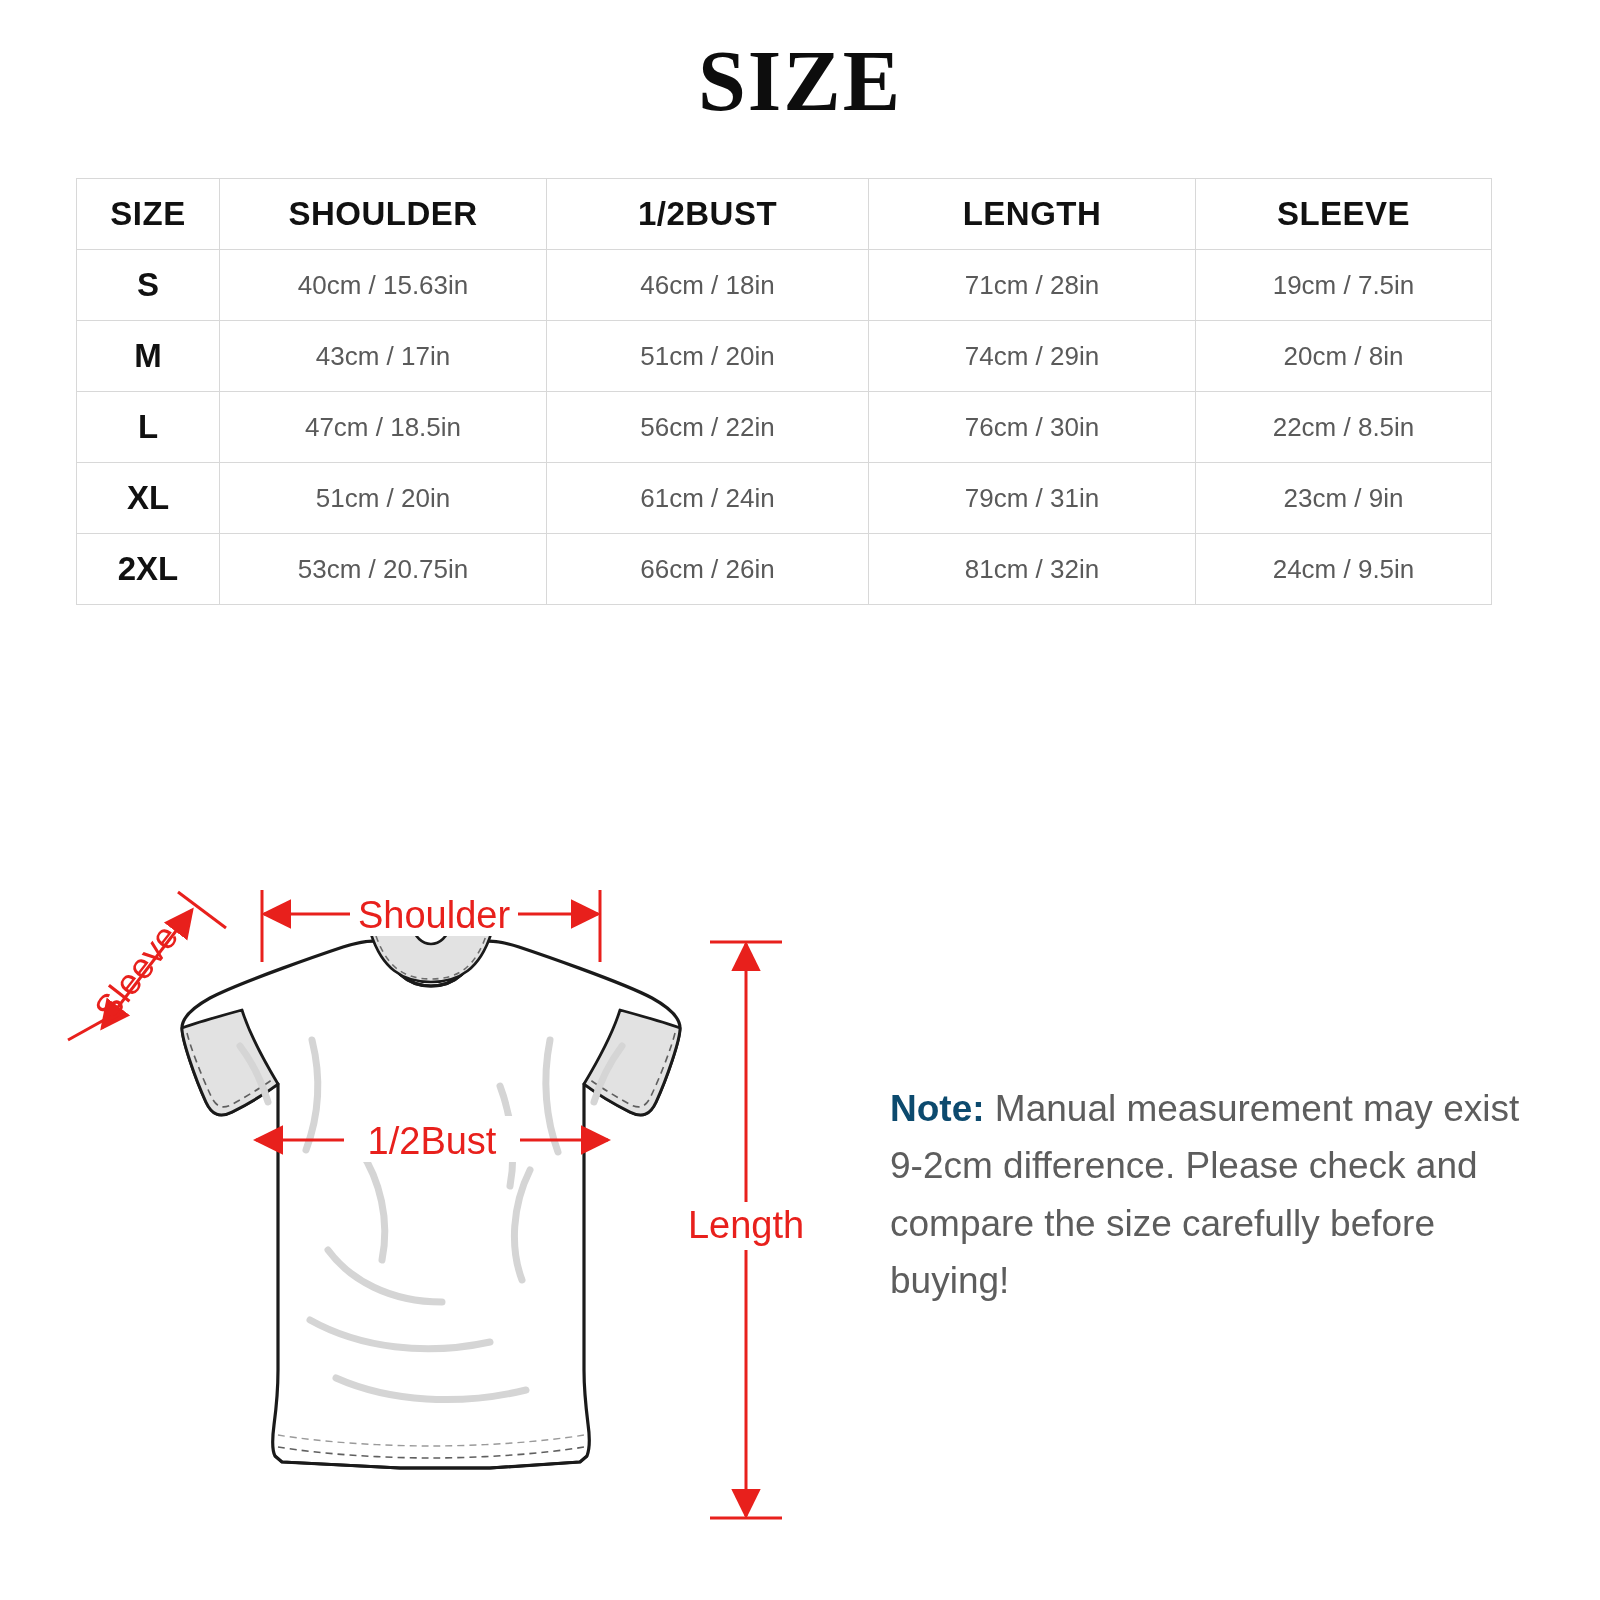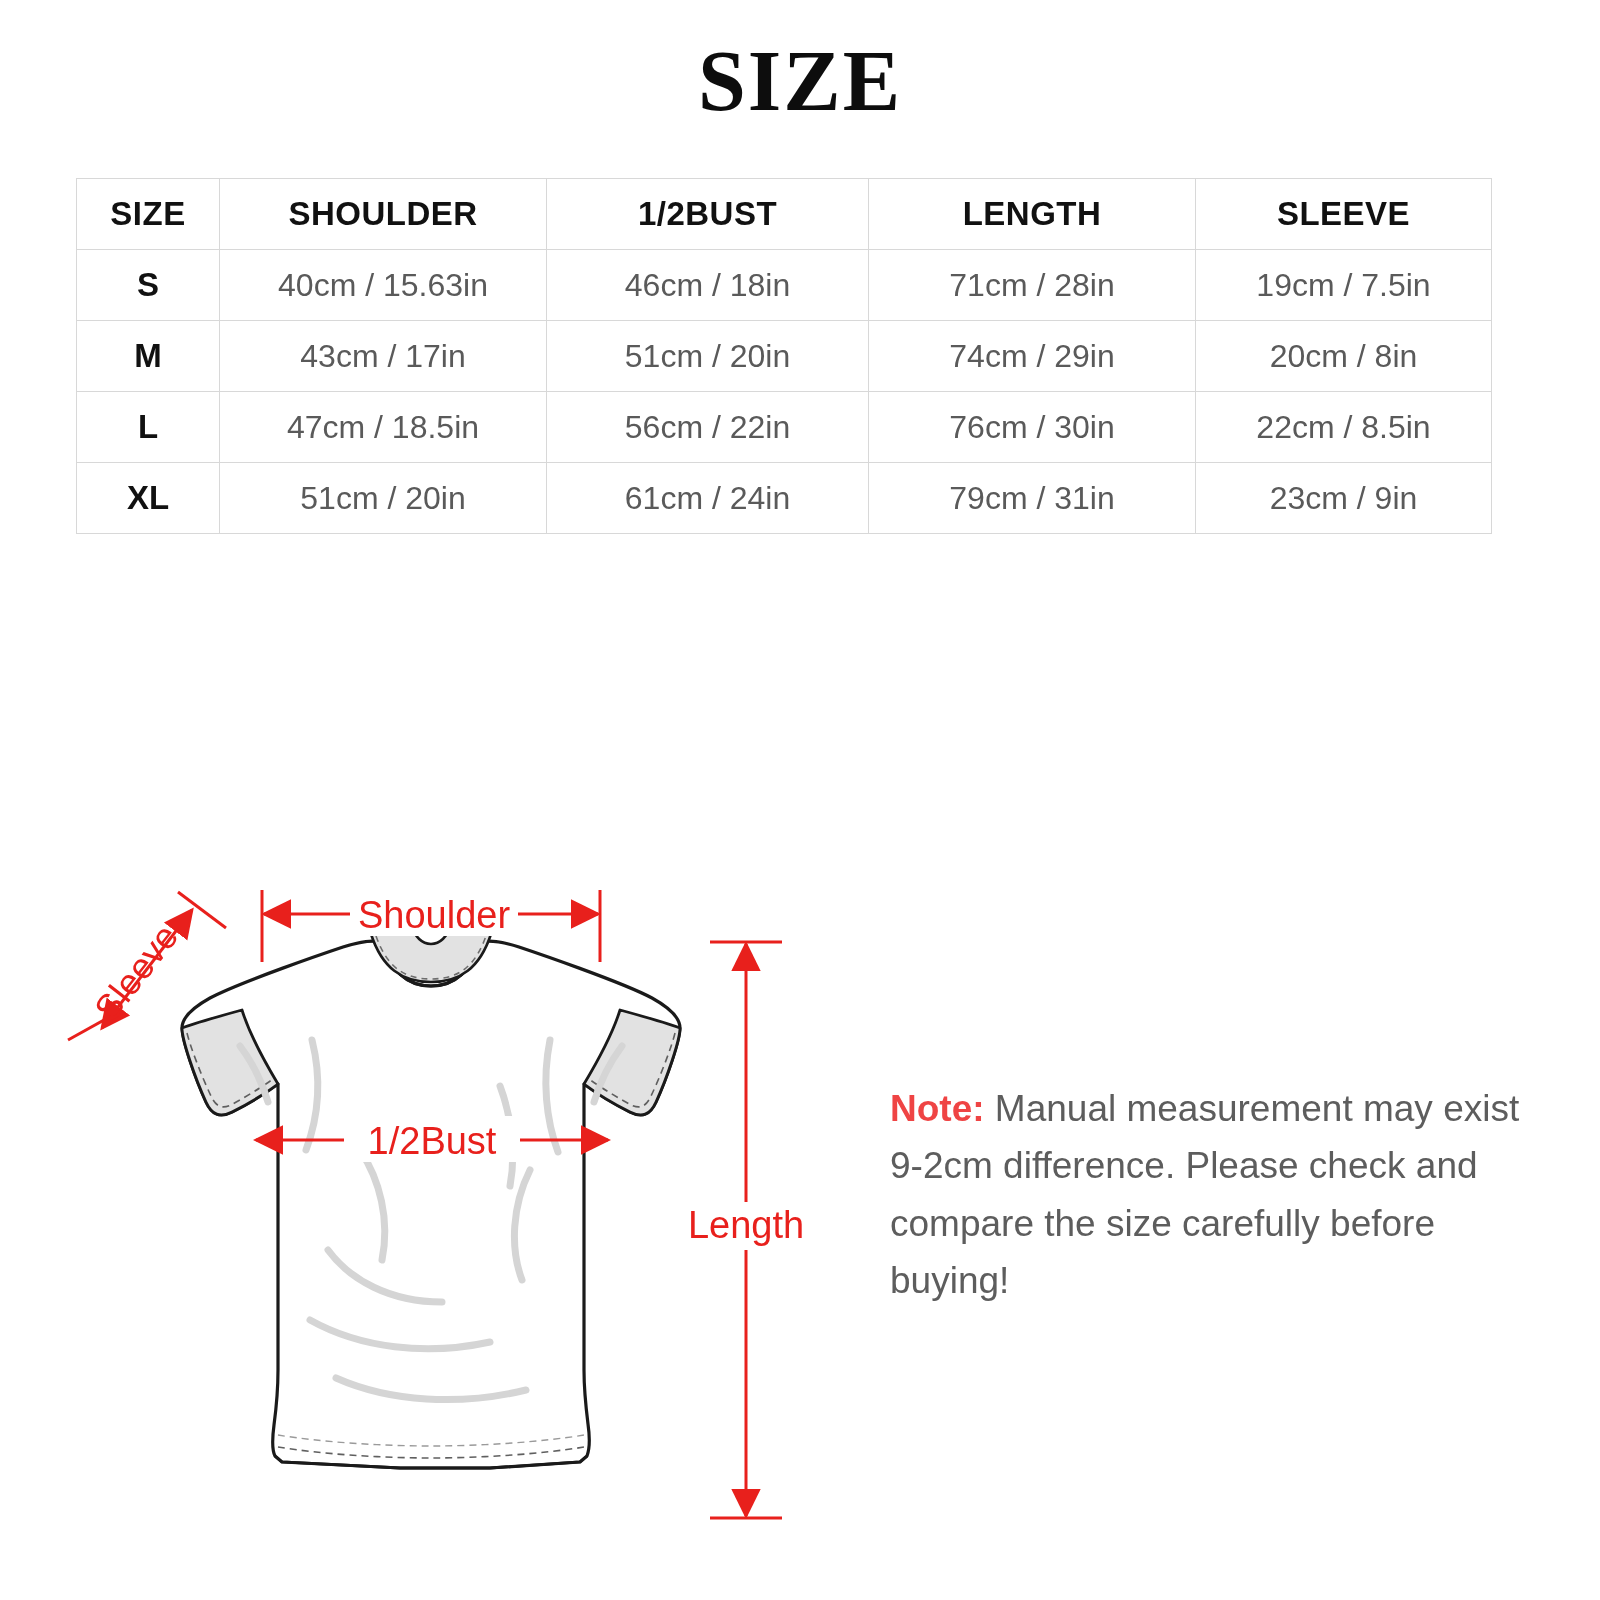--- a/index.html
+++ b/index.html
@@ -52,21 +52,21 @@
     font-weight: 700;
     color: #111111;
     letter-spacing: 0.5px;
   }
   table.size-table td.size-col {
     font-size: 33px;
     font-weight: 700;
     color: #111111;
   }
   table.size-table td.val {
-    font-size: 32px;
+    font-size: 26px;
     color: #5a5a5a;
     font-weight: 400;
   }
   col.c-size  { width: 143px; }
   col.c-sh    { width: 327px; }
   col.c-bust  { width: 322px; }
   col.c-len   { width: 327px; }
   col.c-slv   { width: 296px; }
 
   
@@ -84,21 +84,21 @@
     position: absolute;
     left: 890px;
     top: 1080px;
     width: 640px;
     font-size: 37px;
     line-height: 1.55;
     color: #5d5d5d;
   }
   #note-block .note-label {
     font-weight: 700;
-    color: #ef4444;
+    color: #0c4a6e;
   }
 </style>
 </head>
 <body>
 
 <h1 id="page-title">SIZE</h1>
 
 <div id="size-table-wrap">
   <table class="size-table">
     <colgroup>
@@ -138,20 +138,27 @@
         <td class="val">56cm / 22in</td>
         <td class="val">76cm / 30in</td>
         <td class="val">22cm / 8.5in</td>
       </tr>
       <tr>
         <td class="size-col">XL</td>
         <td class="val">51cm / 20in</td>
         <td class="val">61cm / 24in</td>
         <td class="val">79cm / 31in</td>
         <td class="val">23cm / 9in</td>
+      </tr>
+      <tr>
+        <td class="size-col">2XL</td>
+        <td class="val">53cm / 20.75in</td>
+        <td class="val">66cm / 26in</td>
+        <td class="val">81cm / 32in</td>
+        <td class="val">24cm / 9.5in</td>
       </tr>
     </tbody>
   </table>
 </div>
 
 <div id="illustration">
   <svg width="800" height="700" viewBox="0 0 800 700" xmlns="http://www.w3.org/2000/svg">
     <defs>
       <marker id="arrR" markerWidth="11" markerHeight="11" refX="9" refY="5.5" orient="auto">
         <path d="M0,0.6 L10,5.5 L0,10.4 Z" fill="#e8201c"></path>

